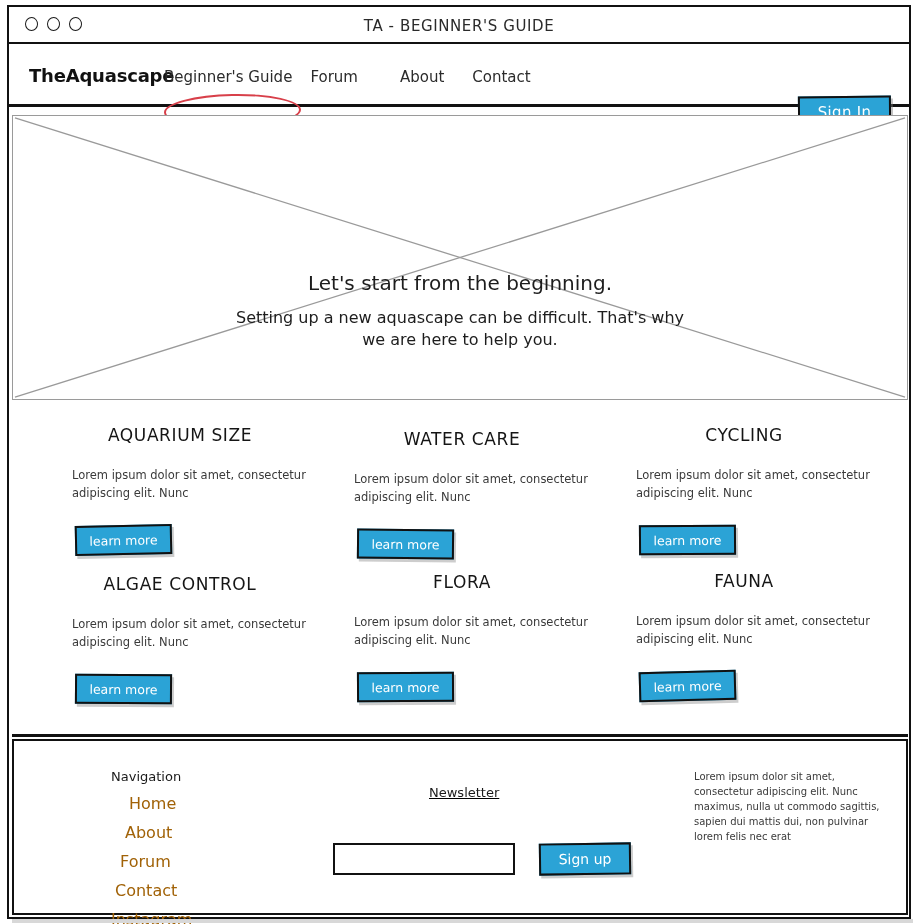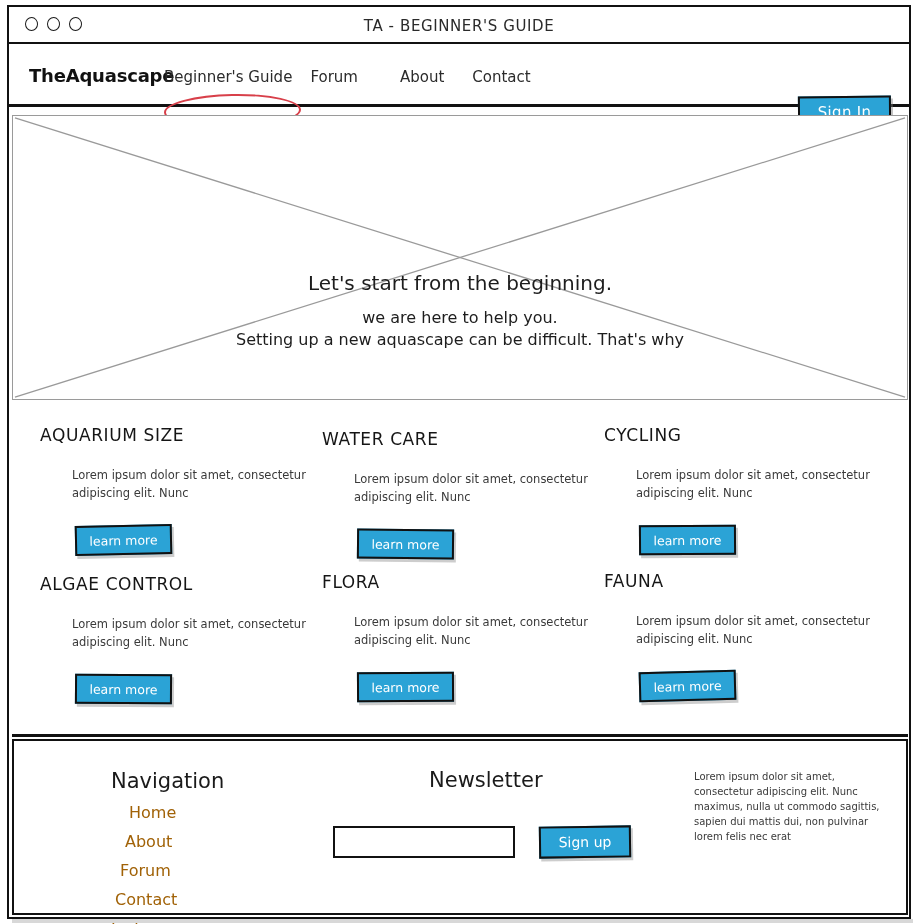--- a/index.html
+++ b/index.html
@@ -181,21 +181,21 @@
   }
   .card {
     position: absolute;
     width: 280px;
   }
   .card-title {
     font-size: 17px;
     color: #151515;
     text-transform: uppercase;
     letter-spacing: 0.6px;
-    text-align: left;
+    text-align: center;
     margin-bottom: 22px;
   }
   .card-body {
     font-size: 11.5px;
     color: #3a3a3a;
     line-height: 1.55;
     padding-left: 32px;
     margin-bottom: 22px;
   }
   .learn-btn {
@@ -231,39 +231,39 @@
   .footer {
     position: absolute;
     left: 3px;
     top: 732px;
     width: 896px;
     height: 176px;
     border: 2.6px solid #111;
     background: #fff;
   }
   .footer-col-title {
-    font-size: 21px;
+    font-size: 13px;
     color: #1a1a1a;
   }
 
   .f-nav { position: absolute; left: 97px; top: 28px; }
   .f-nav .footer-col-title { margin-bottom: 10px; }
   .f-nav-item {
     font-size: 16px;
     color: #a16207;
     margin-bottom: 10px;
     cursor: pointer;
   }
   .f-nav-item.i0 { margin-left: 18px; }
   .f-nav-item.i1 { margin-left: 14px; }
   .f-nav-item.i2 { margin-left: 9px; }
   .f-nav-item.i3 { margin-left: 4px; }
   .f-nav-item.i4 { margin-left: 0px; }
 
-  .f-news { position: absolute; left: 415px; top: 27px; }
+  .f-news { position: absolute; left: 415px; top: 44px; text-decoration: underline; }
   .f-news .footer-col-title { text-align: center; }
   .news-row {
     position: absolute;
     left: -96px;
     top: 58px;
     display: flex;
     align-items: center;
   }
   .news-input {
     width: 182px;
@@ -326,22 +326,22 @@
       <div class="signin-btn">Sign In</div>
     </div>
 
     <div class="hero">
       <svg viewBox="0 0 896 285" preserveAspectRatio="none">
         <line x1="2" y1="2" x2="894" y2="283" stroke="#9a9a9a" stroke-width="1.3"></line>
         <line x1="894" y1="2" x2="2" y2="283" stroke="#9a9a9a" stroke-width="1.3"></line>
       </svg>
       <div class="hero-text">
         <div class="hero-title">Let's start from the beginning.</div>
+        <div class="hero-sub">Setting up a new aquascape can be difficult. That's why</div>
         <div class="hero-sub">we are here to help you.</div>
-        <div class="hero-sub">Setting up a new aquascape can be difficult. That's why</div>
       </div>
     </div>
 
     <div class="features">
       <div class="card c0">
         <div class="card-title">AQUARIUM SIZE</div>
         <div class="card-body">Lorem ipsum dolor sit amet, consectetur adipiscing elit. Nunc</div>
         <div class="learn-btn">learn more</div>
       </div>
       <div class="card c1">

